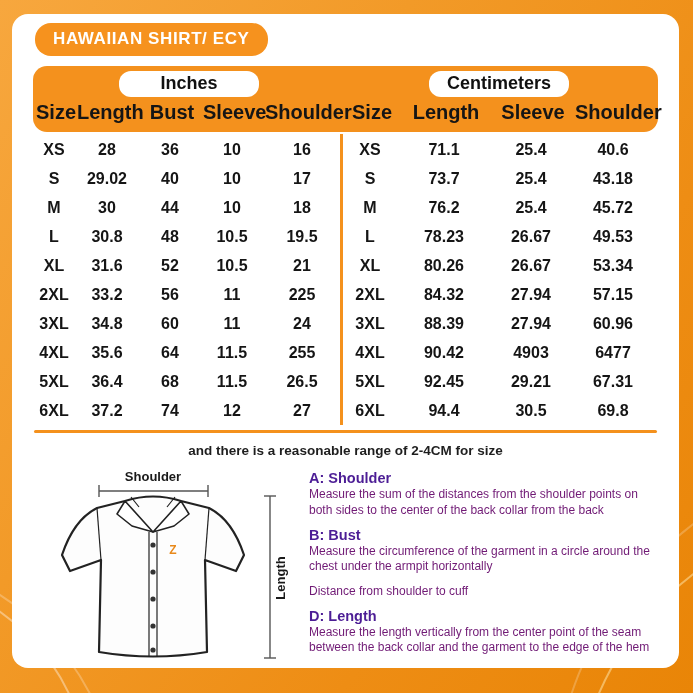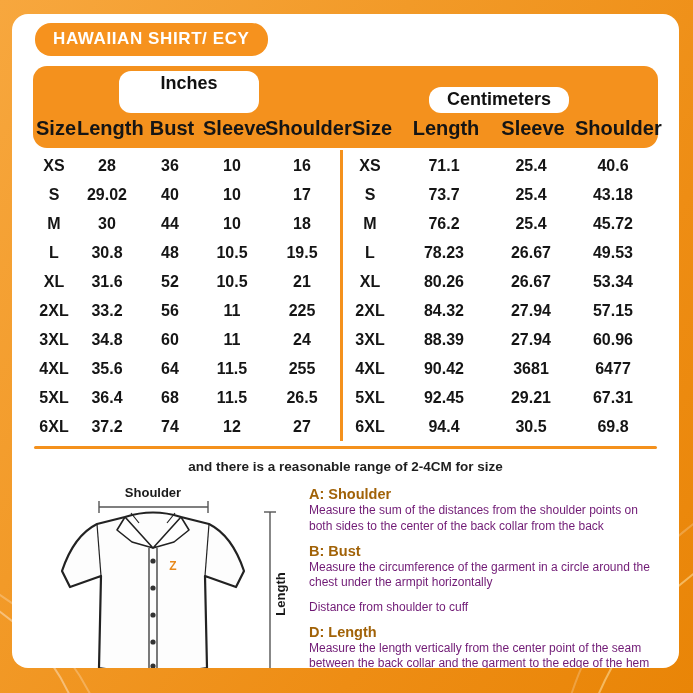--- a/index.html
+++ b/index.html
@@ -39,21 +39,21 @@
   }
 
   .band {
     margin-top: 10px;
     background: #f4911d;
     border-radius: 14px;
     padding: 5px 2px 4px 2px;
   }
   .pill-row { display: flex; }
   .pill-row .half-in  { width: 308px; display:flex; justify-content:center; }
-  .pill-row .half-cm  { width: 312px; display:flex; justify-content:center;margin-top:16px; }
+  .pill-row .half-cm  { width: 312px; display:flex; justify-content:center; }
   .unit-pill {
     background: #ffffff;
     color: #111111;
     font-weight: 700;
     font-size: 18px;
     border-radius: 12px;
     padding: 2px 0 3px 0;
     width: 140px;
     text-align: center;
   }
@@ -95,21 +95,21 @@
     font-weight: 700;
     font-size: 13.5px;
     color: #1e1e1e;
     line-height: 1.35;
   }
 
   .bottom { display: flex; margin-top: 8px; }
   .diagram { width: 262px; flex: 0 0 262px; }
   .guide { flex: 1; padding: 2px 0 0 14px; }
   .guide-item { margin-bottom: 9px; }
-  .guide-title { font-weight: 800; font-size: 14.5px; color: #a16207; margin-bottom: 1px; }
+  .guide-title { font-weight: 800; font-size: 14.5px; color: #4c1d95; margin-bottom: 1px; }
   .guide-desc { font-size: 12px; color: #701a75; line-height: 1.28; }
 
   svg text { font-family: "Liberation Sans", "DejaVu Sans", sans-serif; }
 </style>
 </head>
 <body>
 
 <div class="streak s1"></div>
 <div class="streak s2"></div>
 <div class="streak s3"></div>
@@ -221,21 +221,21 @@
         <div class="cell">60.96</div>
       </div>
       <div class="trow">
         <div class="cell">4XL</div>
         <div class="cell">35.6</div>
         <div class="cell">64</div>
         <div class="cell">11.5</div>
         <div class="cell">255</div>
         <div class="cell">4XL</div>
         <div class="cell">90.42</div>
-        <div class="cell">3681</div>
+        <div class="cell">4903</div>
         <div class="cell">6477</div>
       </div>
       <div class="trow">
         <div class="cell">5XL</div>
         <div class="cell">36.4</div>
         <div class="cell">68</div>
         <div class="cell">11.5</div>
         <div class="cell">26.5</div>
         <div class="cell">5XL</div>
         <div class="cell">92.45</div>

